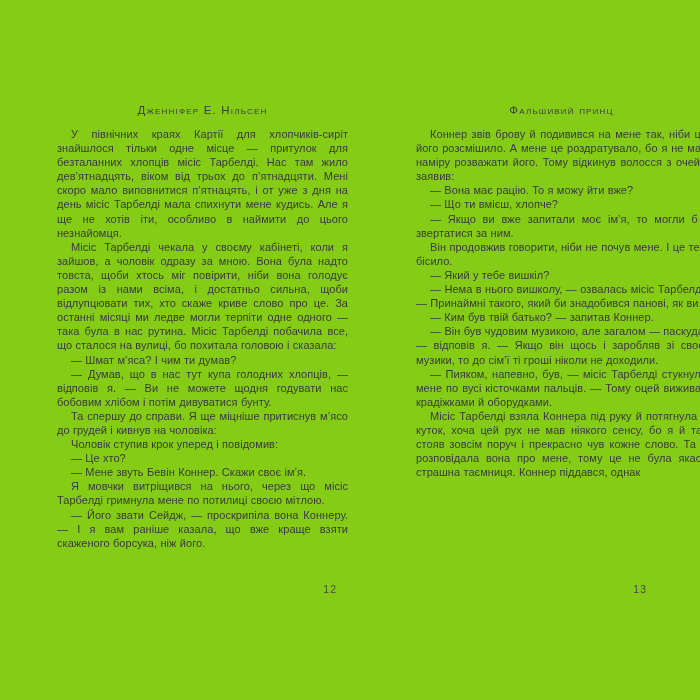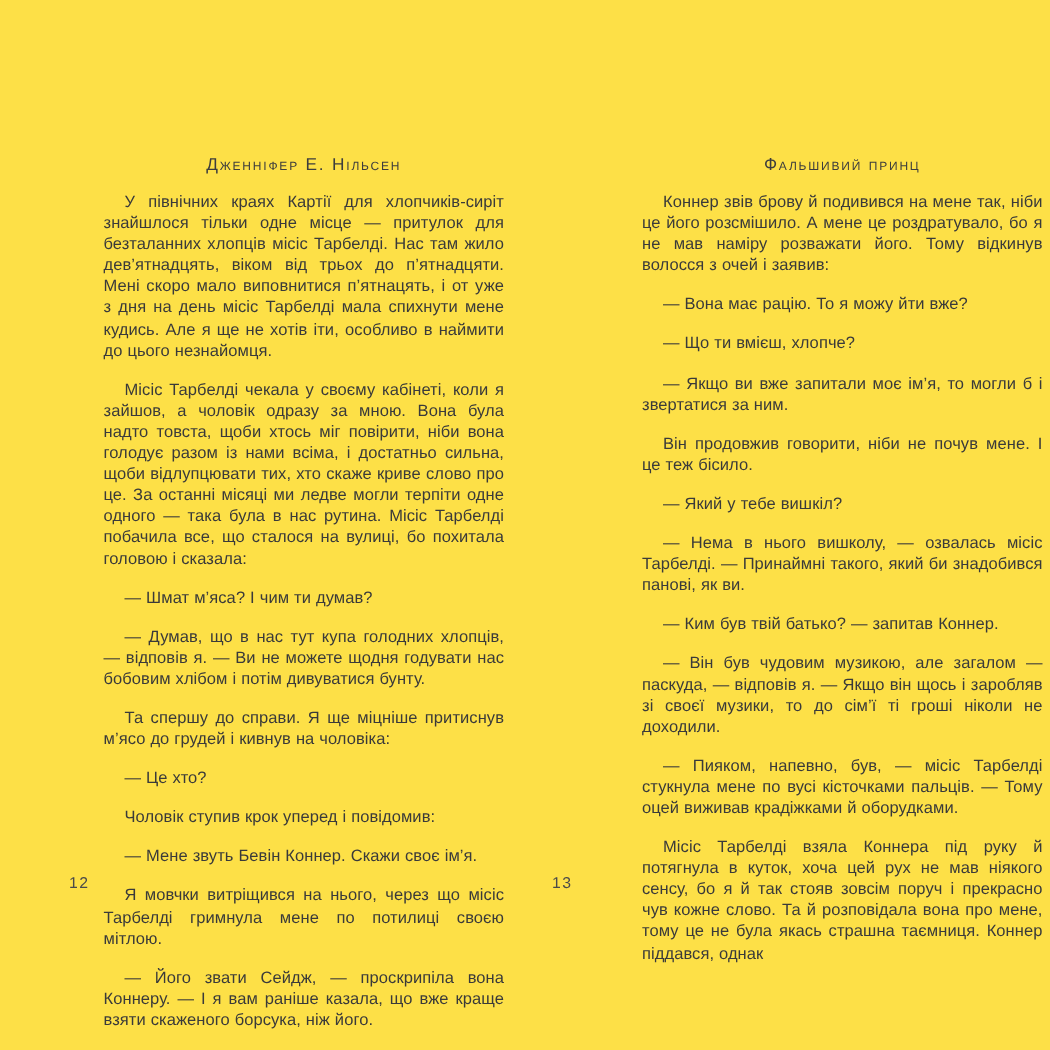--- a/index.html
+++ b/index.html
@@ -10,77 +10,77 @@
     width: 700px;
     height: 700px;
     background: #ffffff;
     position: relative;
     overflow: hidden;
     font-family: "Liberation Sans", sans-serif;
   }
   .spread {
     position: absolute;
     inset: 0;
-    background: #fde047;
+    background: #84cc16;
   }
   .page {
     position: absolute;
     top: 104px;
     width: 291px;
   }
   .page-left  { left: 57px; }
   .page-right { left: 416px; }
   .running-header {
     text-align: center;
     font-variant: small-caps;
     font-size: 11.5px;
     letter-spacing: 1.2px;
     color: #3d3d3d;
     line-height: 12px;
     margin-bottom: 11px;
     white-space: nowrap;
   }
   .page-body .para {
-    margin: 12px;
+    margin: 0;
     text-align: justify;
     text-indent: 14px;
     font-size: 11px;
     line-height: 14.1px;
     color: #3a3a3a;
     letter-spacing: 0.05px;
     word-spacing: 0.2px;
     hyphens: none;
   }
   .page-number {
     position: absolute;
     top: 583px;
     width: 291px;
-    text-align: left;
+    text-align: right;
     font-size: 10.5px;
     color: #4a4a4a;
     letter-spacing: 1px;
   }
   .page-number-left  { left: 46px; }
-  .page-number-right { left: 368px; }
+  .page-number-right { left: 356px; }
 </style>
 </head>
 <body>
 
 <div class="spread">
 
   <div class="page page-left">
     <div class="running-header">Дженніфер Е. Нільсен</div>
     <div class="page-body">
         <p class="para">У північних краях Картії для хлопчиків-сиріт знайшлося тільки одне місце — притулок для безталанних хлопців місіс Тарбелді. Нас там жило дев’ятнадцять, віком від трьох до п’ятнадцяти. Мені скоро мало виповнитися п’ятнацять, і от уже з дня на день місіс Тарбелді мала спихнути мене кудись. Але я ще не хотів іти, особливо в наймити до цього незнайомця.</p>
         <p class="para">Місіс Тарбелді чекала у своєму кабінеті, коли я зайшов, а чоловік одразу за мною. Вона була надто товста, щоби хтось міг повірити, ніби вона голодує разом із нами всіма, і достатньо сильна, щоби відлупцювати тих, хто скаже криве слово про це. За останні місяці ми ледве могли терпіти одне одного — така була в нас рутина. Місіс Тарбелді побачила все, що сталося на вулиці, бо похитала головою і сказала:</p>
         <p class="para">— Шмат м’яса? І чим ти думав?</p>
         <p class="para">— Думав, що в нас тут купа голодних хлопців, — відповів я. — Ви не можете щодня годувати нас бобовим хлібом і потім дивуватися бунту.</p>
         <p class="para">Та спершу до справи. Я ще міцніше притиснув м’ясо до грудей і кивнув на чоловіка:</p>
+        <p class="para">Чоловік ступив крок уперед і повідомив:</p>
         <p class="para">— Це хто?</p>
-        <p class="para">Чоловік ступив крок уперед і повідомив:</p>
         <p class="para">— Мене звуть Бевін Коннер. Скажи своє ім’я.</p>
         <p class="para">Я мовчки витріщився на нього, через що місіс Тарбелді гримнула мене по потилиці своєю мітлою.</p>
         <p class="para">— Його звати Сейдж, — проскрипіла вона Коннеру. — І я вам раніше казала, що вже краще взяти скаженого борсука, ніж його.</p>
       </div>
   </div>
 
   <div class="page page-right">
     <div class="running-header">Фальшивий принц</div>
     <div class="page-body">
         <p class="para">Коннер звів брову й подивився на мене так, ніби це його розсмішило. А мене це роздратувало, бо я не мав наміру розважати його. Тому відкинув волосся з очей і заявив:</p>

